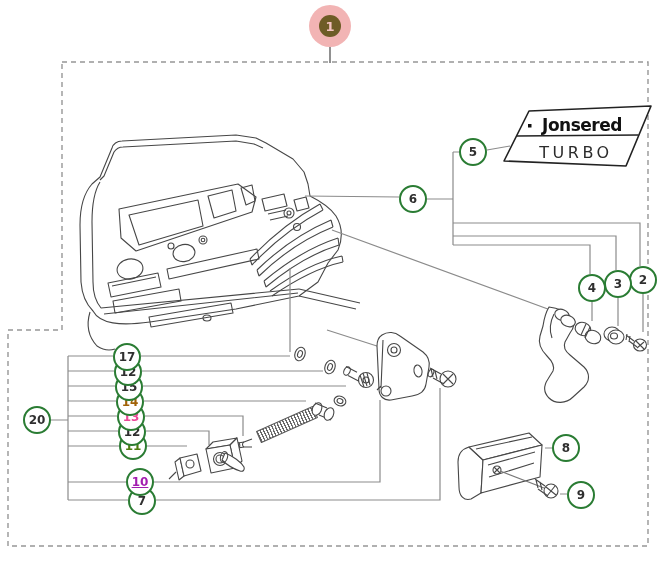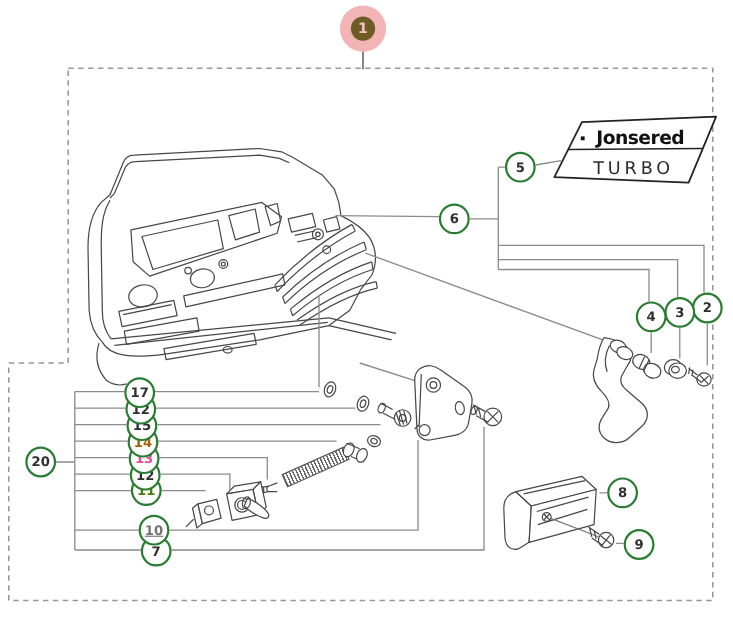--- a/index.html
+++ b/index.html
@@ -207,21 +207,21 @@
       <div class="callout" style="left: 567px; top: 481px; border-color: rgb(42, 124, 51); color: rgb(47, 47, 47); background: rgb(255, 255, 255);">9</div>
       <div class="callout" style="left: 23px; top: 406px; border-color: rgb(42, 124, 51); color: rgb(47, 47, 47); background: rgb(255, 255, 255);">20</div>
       <div class="callout" style="left: 119px; top: 432px; border-color: rgb(42, 124, 51); color: #4d7c0f; background: rgb(255, 255, 255);">11</div>
       <div class="callout" style="left: 118px; top: 418px; border-color: rgb(42, 124, 51); color: rgb(47, 47, 47); background: rgb(255, 255, 255);">12</div>
       <div class="callout" style="left: 117px; top: 403px; border-color: rgb(42, 124, 51); color: #ec4899; background: rgb(255, 255, 255);">13</div>
       <div class="callout" style="left: 116px; top: 388px; border-color: rgb(42, 124, 51); color: #a16207; background: rgb(255, 255, 255);">14</div>
       <div class="callout" style="left: 115px; top: 373px; border-color: rgb(42, 124, 51); color: rgb(47, 47, 47); background: rgb(255, 255, 255);">15</div>
       <div class="callout" style="left: 114px; top: 358px; border-color: rgb(42, 124, 51); color: rgb(47, 47, 47); background: rgb(255, 255, 255);">12</div>
       <div class="callout" style="left: 113px; top: 343px; border-color: rgb(42, 124, 51); color: rgb(47, 47, 47); background: rgb(255, 255, 255);">17</div>
       <div class="callout" style="left: 128px; top: 487px; border-color: rgb(42, 124, 51); color: rgb(47, 47, 47); background: rgb(255, 255, 255);">7</div>
-      <div class="callout" style="left: 126px; top: 468px; border-color: rgb(42, 124, 51); color: #737373; background: rgb(255, 255, 255); text-decoration: underline;">10</div>
+      <div class="callout" style="left: 126px; top: 468px; border-color: rgb(42, 124, 51); color: #a21caf; background: rgb(255, 255, 255); text-decoration: underline;">10</div>
     </div>
 
   <div class="halo" style="background: rgb(242, 180, 180);">
     <div class="core" style="background: rgb(110, 92, 38); color: rgb(244, 195, 192);">
       <span>1</span>
     </div>
   </div>
 
 </div>
 

